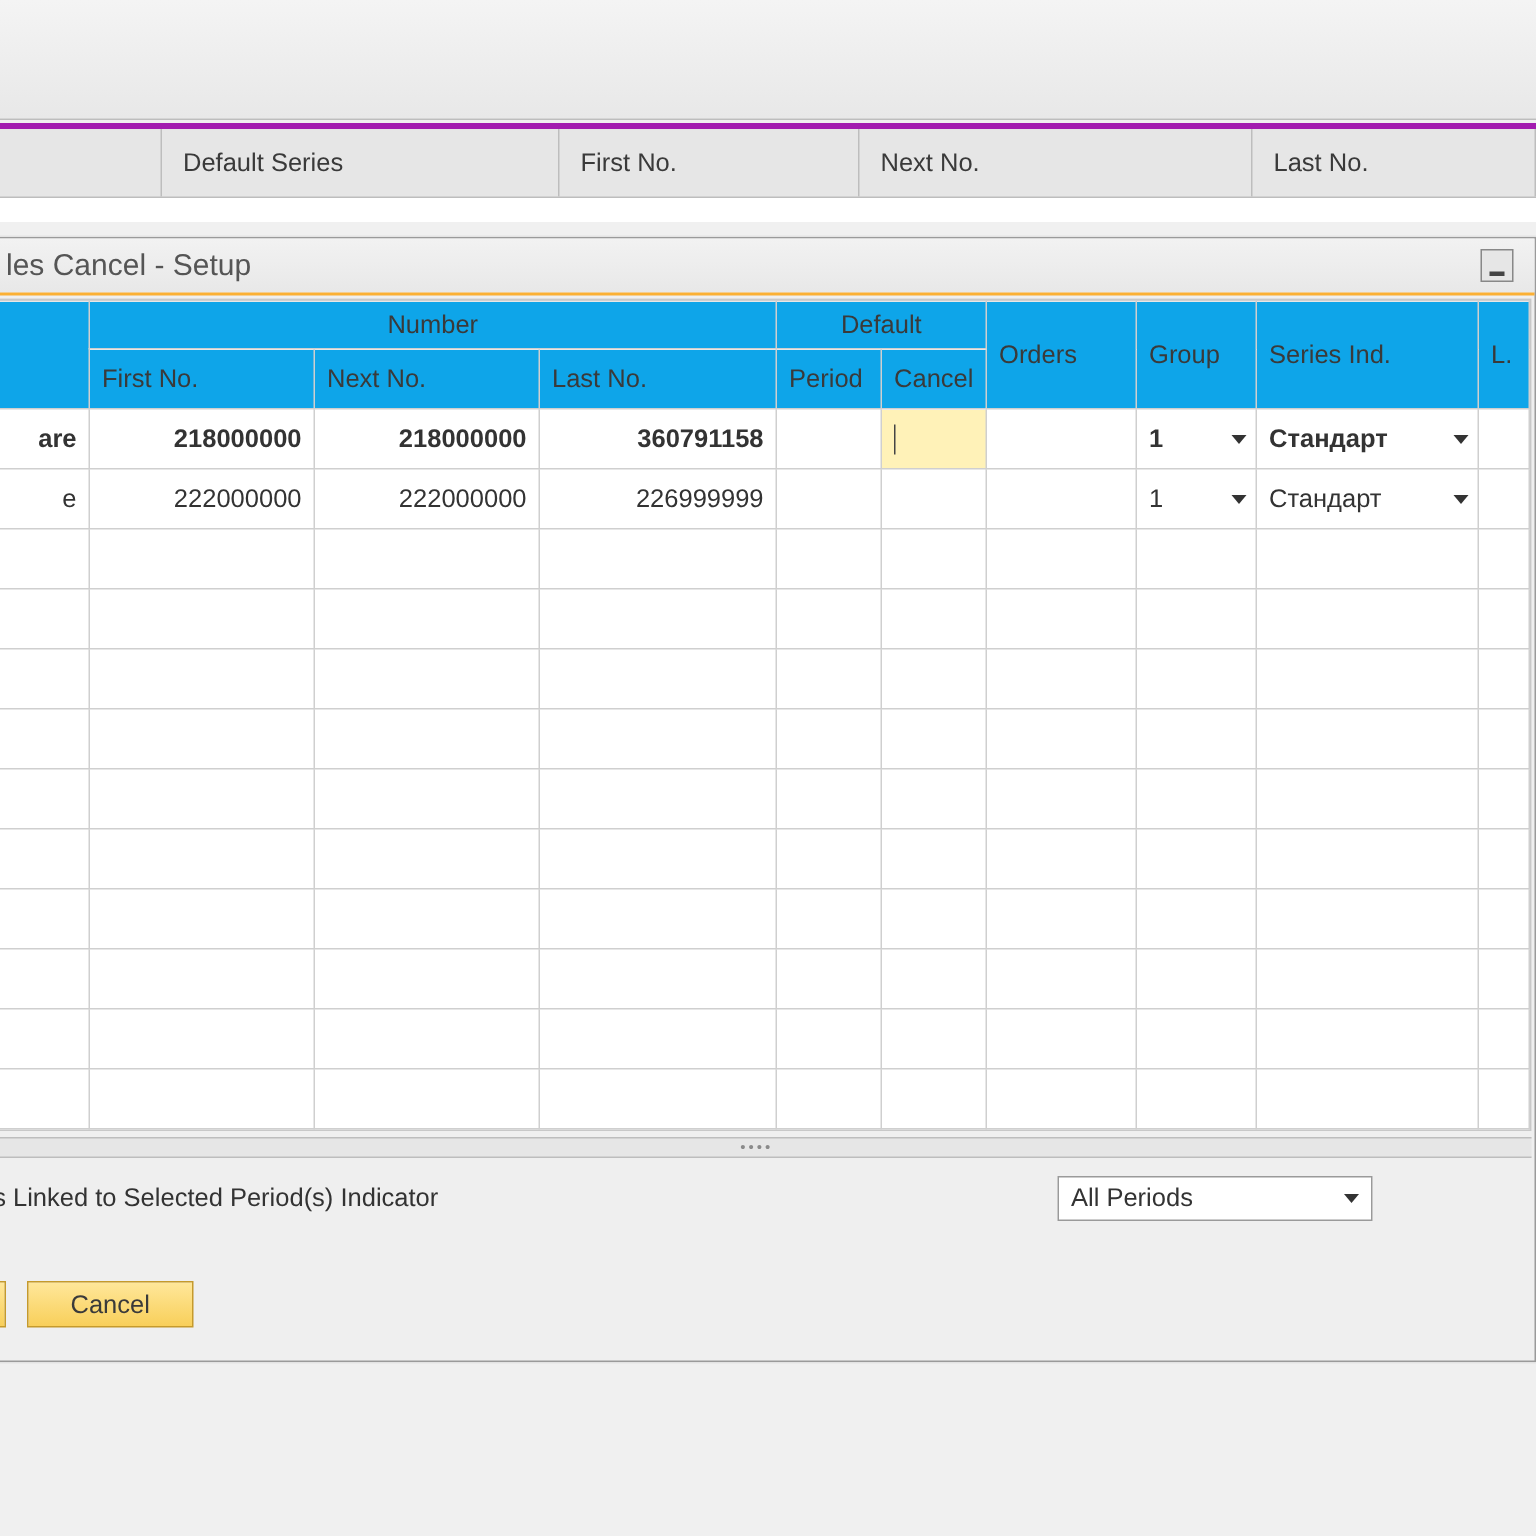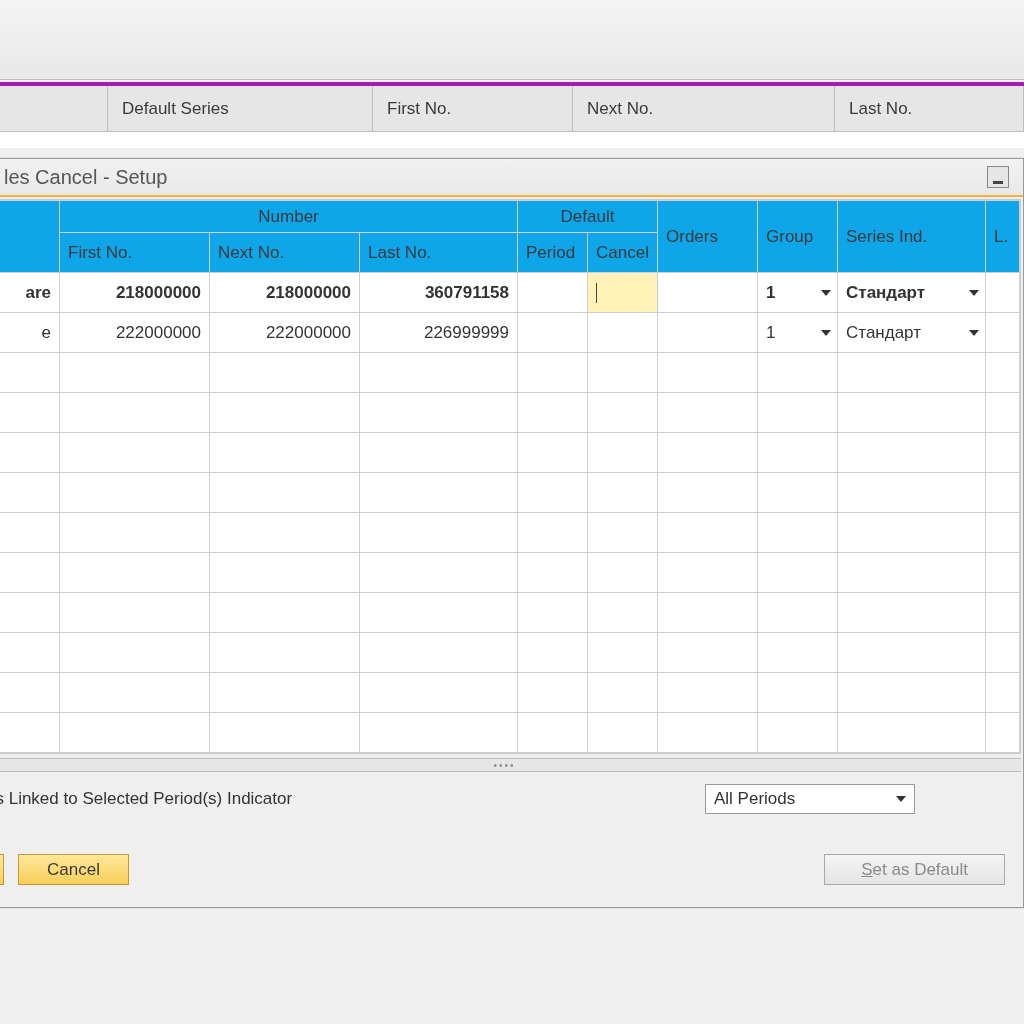--- a/index.html
+++ b/index.html
@@ -360,17 +360,14 @@
     </div>
     <div style="width:90px"></div>
   </div>
 
   <div class="button-row">
     <div class="btn ok-stub"></div>
     <div class="btn">
       <span>Cancel</span>
     </div>
     <div class="spacer"></div>
-    <div class="btn secondary">
-      <span><span class="underline-key">S</span><span>et as Default</span></span>
-    </div>
   </div>
 </div>
 
 </body></html>

